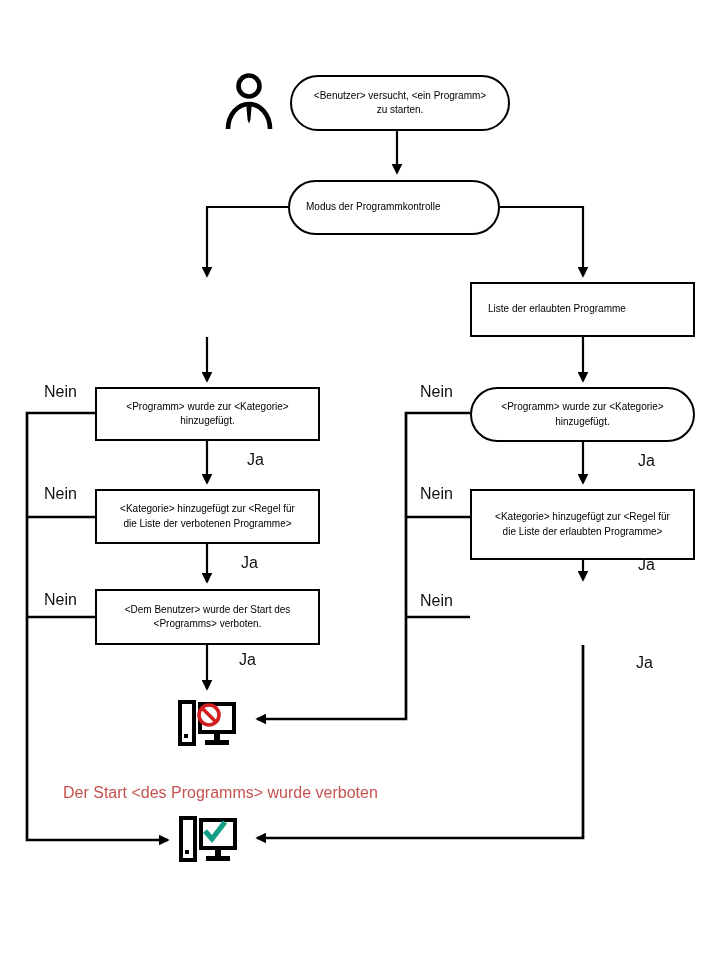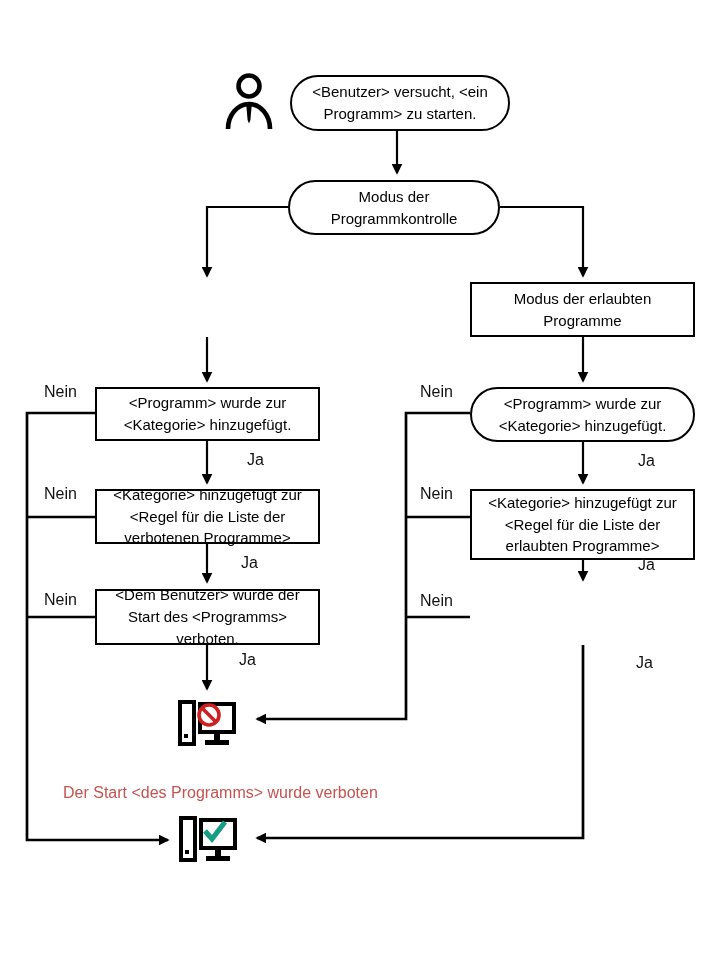--- a/index.html
+++ b/index.html
@@ -4,22 +4,22 @@
 <style>
   html,body { margin:0; padding:0; background:#ffffff; }
   .canvas {
     position:relative; width:720px; height:960px; background:#ffffff;
     font-family:"Liberation Sans","DejaVu Sans",sans-serif; color:#000;
     overflow:hidden;
   }
   .connectors { position:absolute; left:0; top:0; width:720px; height:960px; }
   .node {
     position:absolute; background:#fff; border:2px solid #000; box-sizing:border-box;
-    display:flex; align-items:center; justify-content:flex-end; text-align:center;
-    font-size:15px; line-height:1.45; padding:4px 16px;
+    display:flex; align-items:center; justify-content:flex-start; text-align:center;
+    font-size:10px; line-height:1.45; padding:4px 16px;
   }
   .stadium { border-radius:28px; border-width:2.6px; }
   .decision-label { position:absolute; font-size:16px; color:#111; white-space:nowrap; }
   .outcome { position:absolute; font-size:16px; white-space:nowrap; }
   .outcome.blocked { color:#c4534f; }
   .outcome.started { color:#0f9384; }
   .iconwrap { position:absolute; }
 </style>
 </head>
 <body>
@@ -66,21 +66,21 @@
   <div class="node stadium" style="left:290px;top:75px;width:220px;height:56px;">
     <span>&lt;Benutzer&gt; versucht, &lt;ein Programm&gt;  zu starten.</span>
   </div>
 
   <div class="node stadium" style="left:288px;top:180px;width:212px;height:55px;">
     <span>Modus der Programmkontrolle</span>
   </div>
 
 
   <div class="node" style="left:470px;top:282px;width:225px;height:55px;">
-    <span>Modus der erlaubten Programme</span>
+    <span>Liste der erlaubten Programme</span>
   </div>
 
   <div class="node" style="left:95px;top:387px;width:225px;height:54px;">
     <span>&lt;Programm&gt;  wurde zur &lt;Kategorie&gt; hinzugefügt.</span>
   </div>
 
   <div class="node stadium" style="left:470px;top:387px;width:225px;height:55px;">
     <span>&lt;Programm&gt;  wurde zur &lt;Kategorie&gt; hinzugefügt.</span>
   </div>
 

